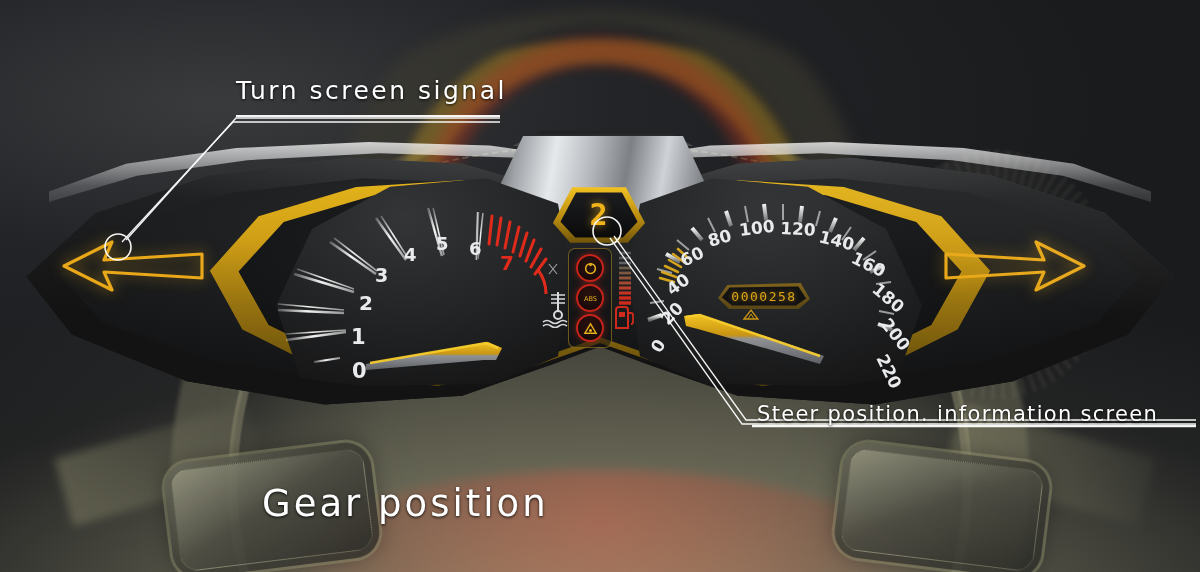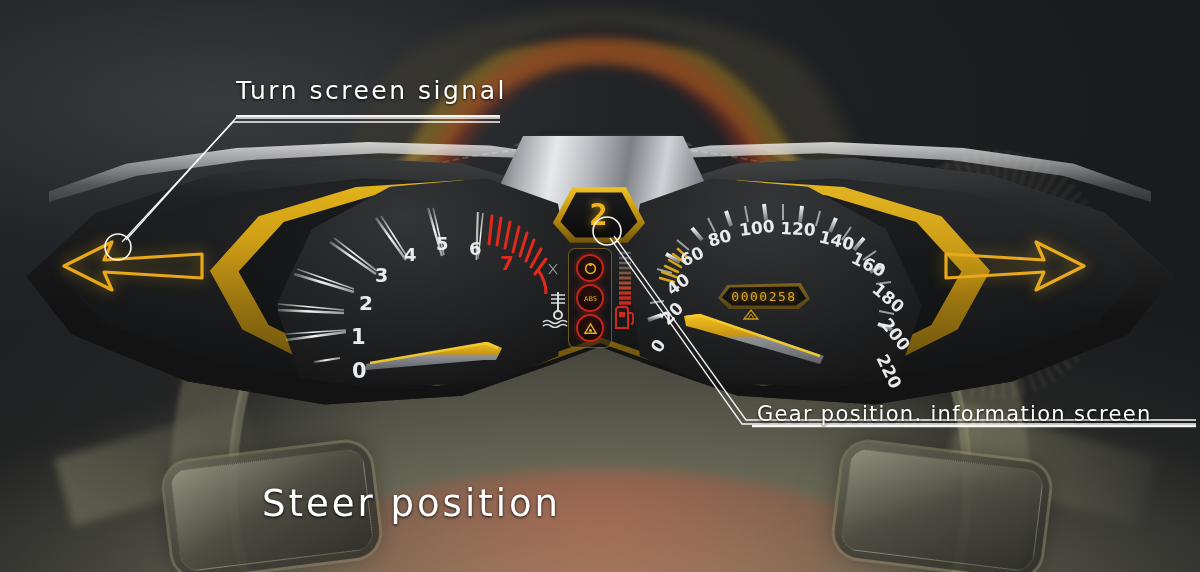--- a/index.html
+++ b/index.html
@@ -423,16 +423,16 @@
       <path d="M236,116 L500,116" stroke-width="2.2"></path>
 
       <path d="M610,238 L742,424 L1196,424"></path>
       <path d="M614,236 L746,420 L1196,420"></path>
       <circle cx="607" cy="231" r="14" stroke-width="1.6"></circle>
       <path d="M752,426 L1196,426" stroke-width="2.4"></path>
     </g>
   </svg>
 
   <div class="ann ann-turn hand">Turn screen signal</div>
-  <div class="ann ann-gear hand">Gear position. information screen</div>
-  <div class="ann ann-steer hand">Steer position</div>
+  <div class="ann ann-gear hand">Steer position. information screen</div>
+  <div class="ann ann-steer hand">Gear position</div>
 
 </div>
 
 </body></html>

